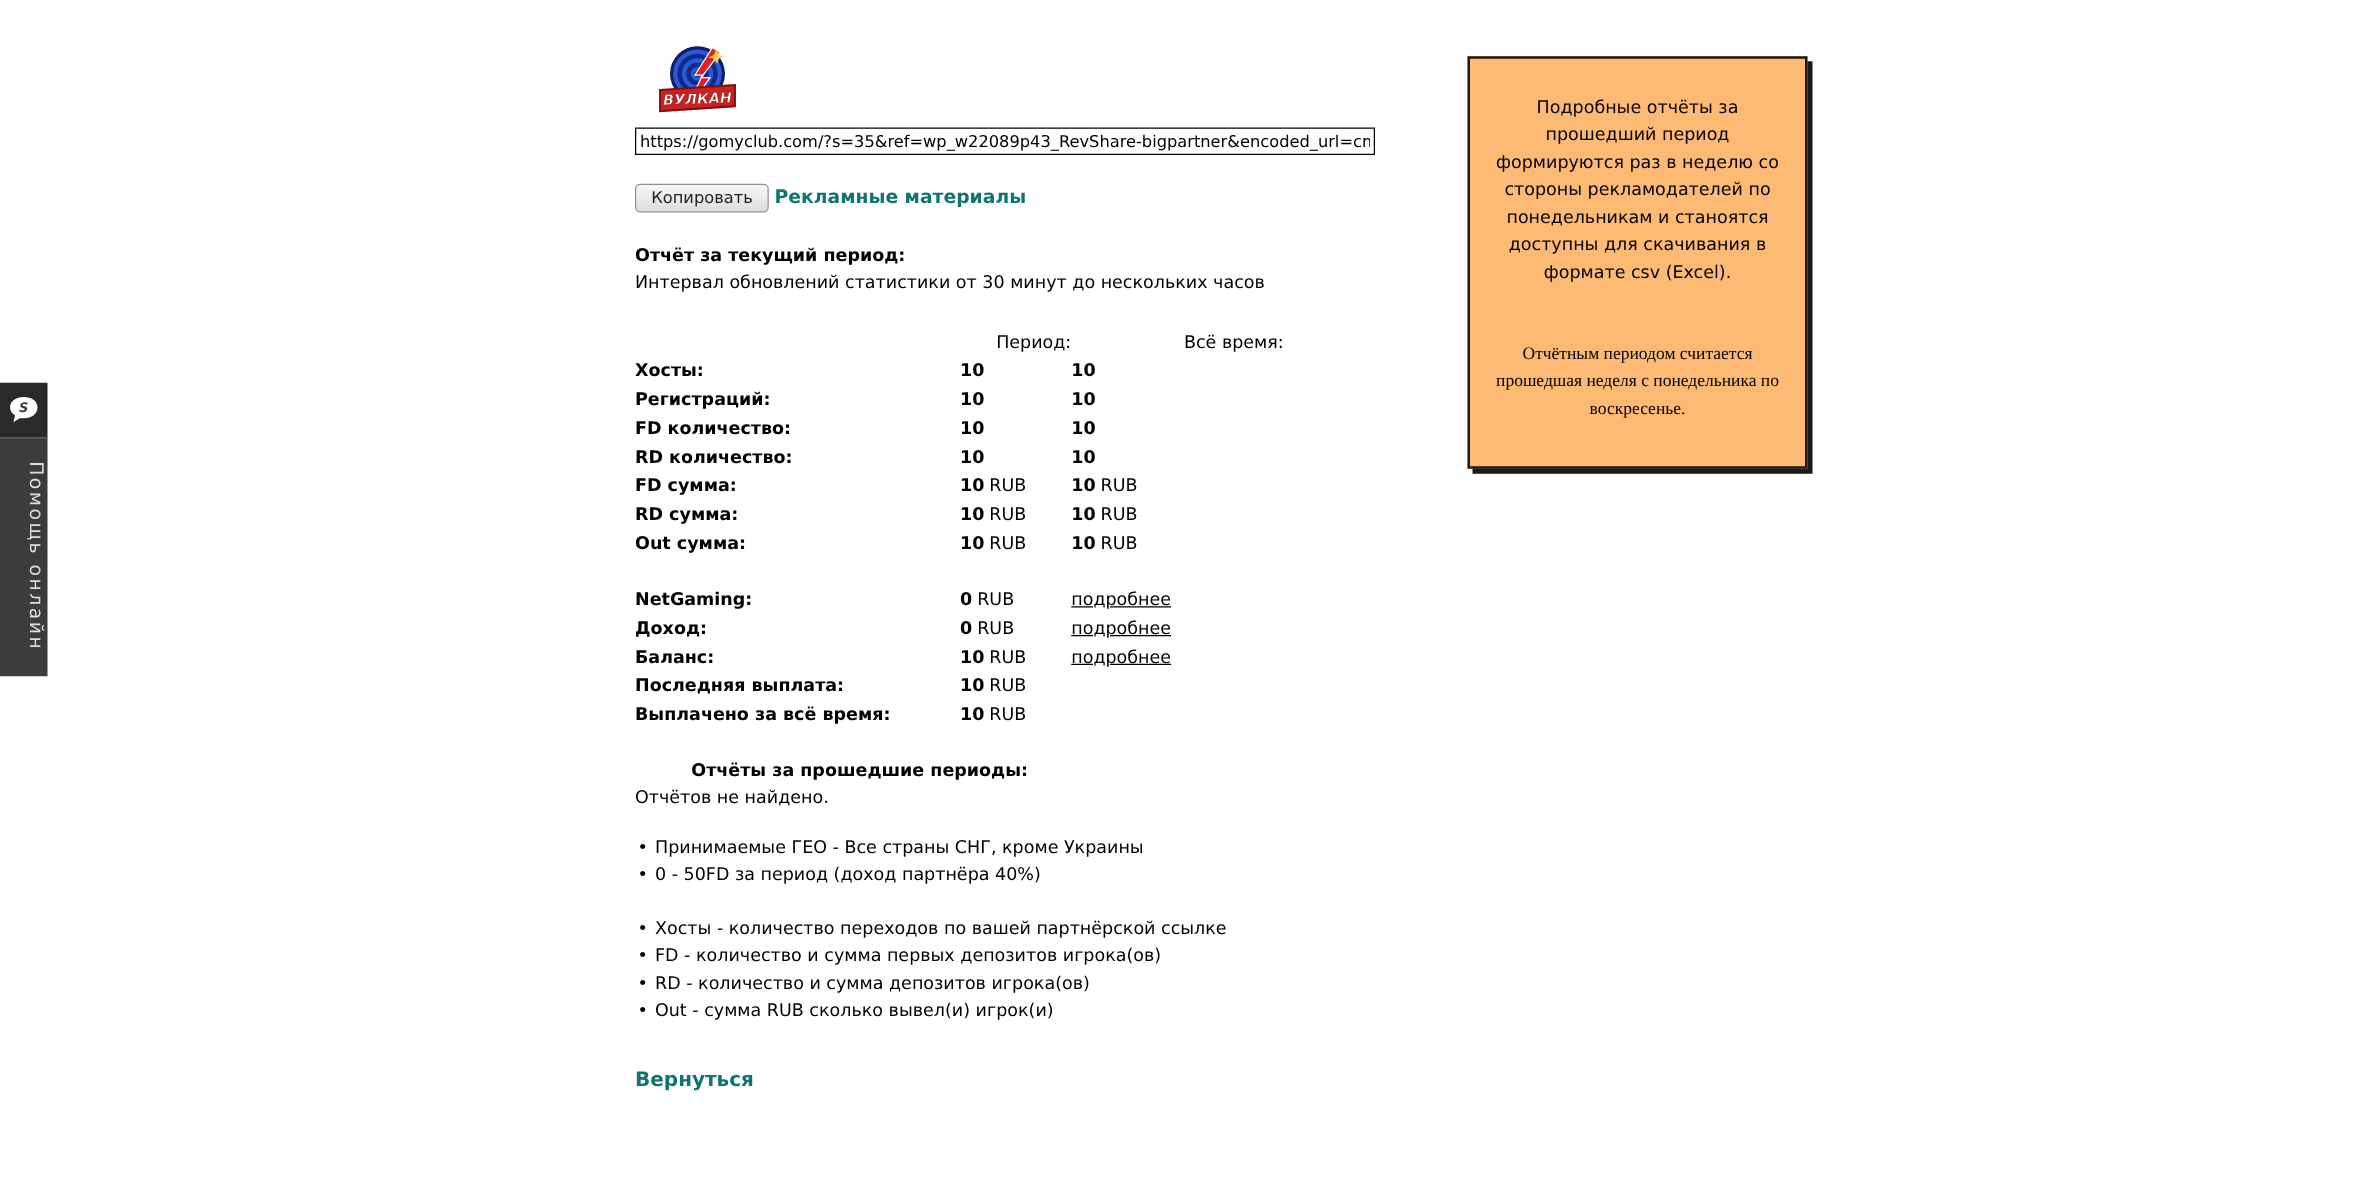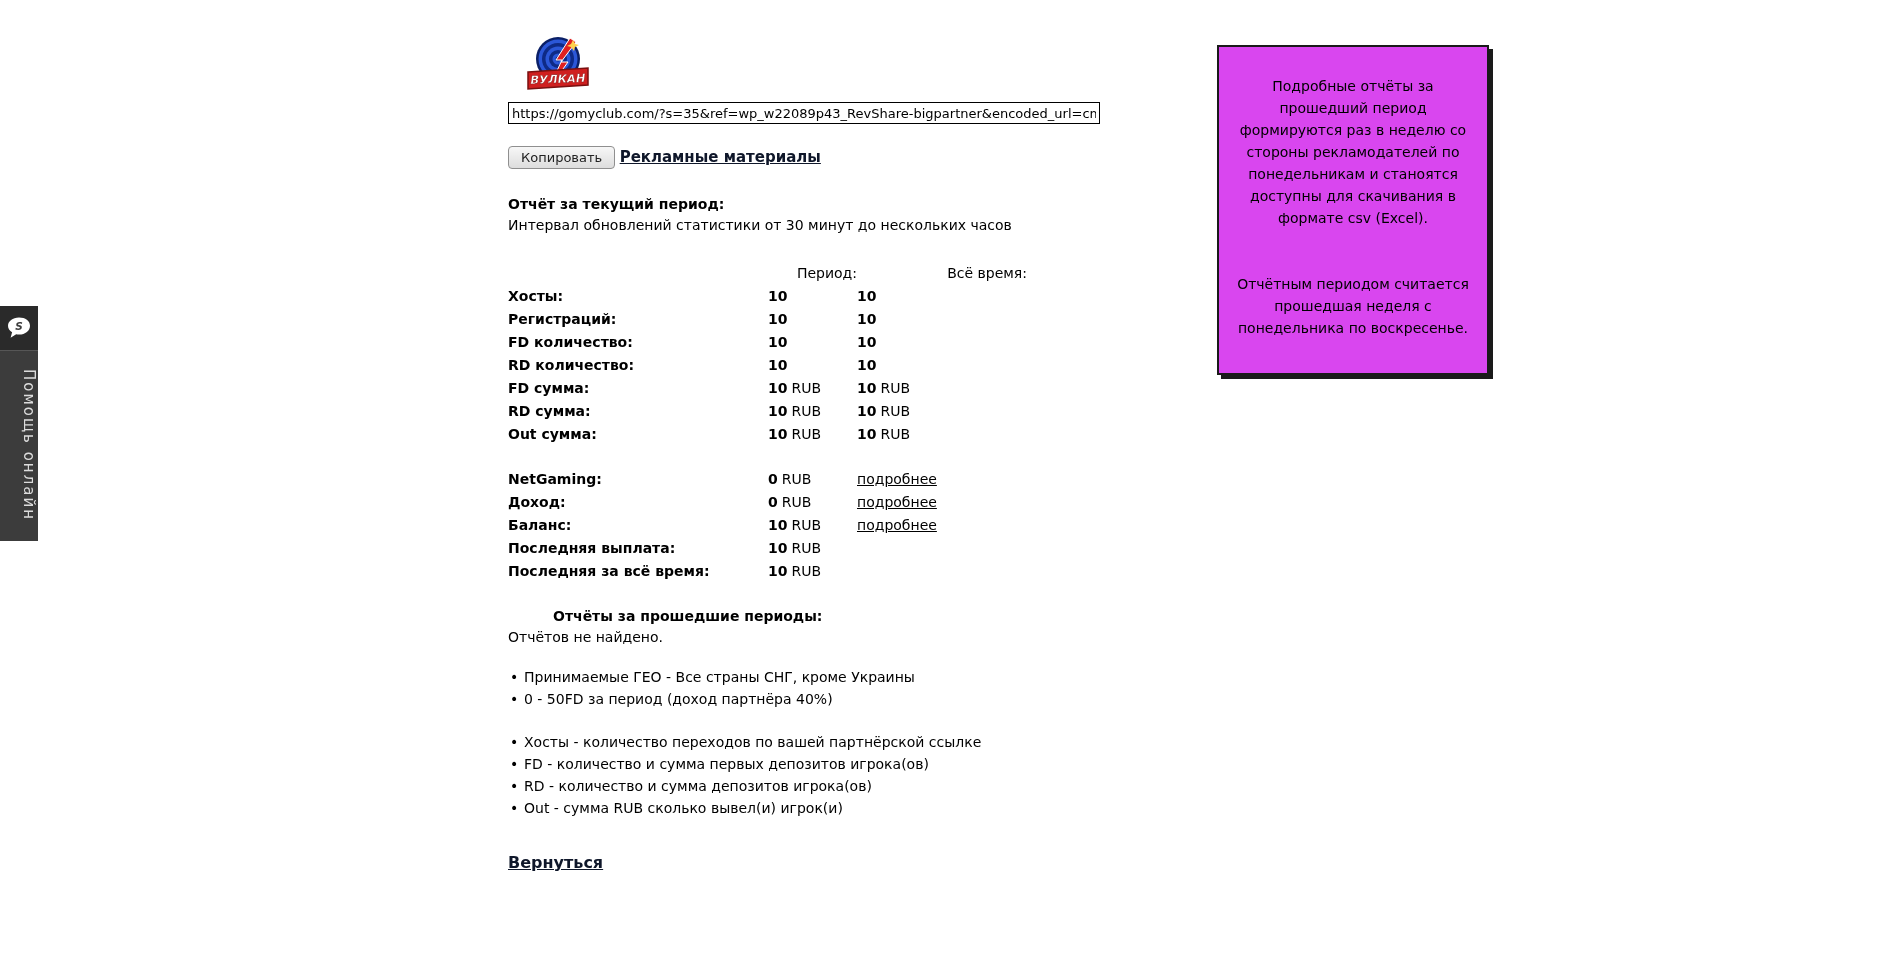--- a/index.html
+++ b/index.html
@@ -17,21 +17,21 @@
   .content { position:absolute; left:508px; top:34px; width:620px; }
 
   .logo { margin-left:18px; width:64px; height:62px; display:block; }
 
   .url-field { display:block; margin-top:6px; width:592px; height:22px; border:1px solid #000;
                padding:1px 3px; font-family:"DejaVu Sans", sans-serif; font-size:13px; color:#000; background:#fff;
                white-space:nowrap; overflow:hidden; }
   .copy-btn { margin-top:4px; padding:3px 12px; font-family:"DejaVu Sans", sans-serif; font-size:13px; color:#222;
               background:linear-gradient(#f7f7f7,#dddddd); border:1px solid #8f8f8f; border-radius:4px; cursor:pointer; }
 
-  .red-link { color:#0f172a; font-weight:700; text-decoration:underline; cursor:pointer; display:inline-block; }
+  .red-link { color:#0f766e; font-weight:700; cursor:pointer; display:inline-block; }
   .materials-link { margin-top:24px; font-size:15px; }
   .back-link { margin-top:34px; font-size:16px; }
 
   .section-title { font-weight:700; font-size:14px; }
   .report-title { margin-top:27px; }
   .report-subtitle { margin-top:5px; font-size:14px; }
 
   table.stats { border-collapse:collapse; table-layout:fixed; }
   table.stats td { padding:0; height:23px; vertical-align:middle; font-size:14px; }
   td.c-label { width:260px; font-weight:700; }
@@ -48,24 +48,24 @@
   .past-title { margin-top:26px;margin-left:45px; }
   .past-empty { margin-top:5px; }
 
   ul.plain-list { list-style:none;margin-top:21px; }
   ul.plain-list li { font-size:14px; line-height:22px; padding-left:16px; position:relative; }
   ul.plain-list li::before { content:"•"; position:absolute; left:2px; }
   .terms-list { margin-top:38px; }
   .glossary-list { margin-top:28px; }
 
   
-  .info-box { position:absolute; left:1217px; top:45px; width:272px; background:#d946ef;
+  .info-box { position:absolute; left:1174px; top:45px; width:272px; background:#fdba74;
               border:2px solid #1a1a1a; box-shadow:4px 4px 0 #1a1a1a;
               padding:28px 12px 34px 12px; text-align:center; font-size:14px; line-height:22px; }
-  .info-box .p2 { margin-top:44px; }
+  .info-box .p2 { margin-top:44px;font-family:Liberation Serif, serif; }
 </style>
 </head>
 <body>
 
 <div class="chat-tab">
   <div class="chat-icon-box">
     <svg width="26" height="24" viewBox="0 0 26 24">
       <path d="M13 1.5C6.6 1.5 2 5.2 2 9.8c0 2.7 1.6 5 4.1 6.5L4.6 21.7l5.6-3.4c.9.2 1.8.3 2.8.3 6.4 0 11-3.7 11-8.8S19.4 1.5 13 1.5z" fill="#ffffff"></path>
       <text x="13" y="13.6" text-anchor="middle" font-size="10.5" font-weight="bold" font-style="italic" fill="#3c3c3c" font-family="DejaVu Sans, sans-serif">S</text>
     </svg>
@@ -158,21 +158,21 @@
       <td class="c-label">Баланс:</td>
       <td class="c-period"><span class="num">10</span><span class="unit">RUB</span></td>
       <td class="c-all"><a class="details-link">подробнее</a></td>
     </tr>
     <tr>
       <td class="c-label">Последняя выплата:</td>
       <td class="c-period"><span class="num">10</span><span class="unit">RUB</span></td>
       <td class="c-all"></td>
     </tr>
     <tr>
-      <td class="c-label">Последняя за всё время:</td>
+      <td class="c-label">Выплачено за всё время:</td>
       <td class="c-period"><span class="num">10</span><span class="unit">RUB</span></td>
       <td class="c-all"></td>
     </tr>
   </tbody>
     </table>
 
   <div class="section-title past-title">Отчёты за прошедшие периоды:</div>
   <div class="past-empty">Отчётов не найдено.</div>
 
   <ul class="plain-list terms-list">

